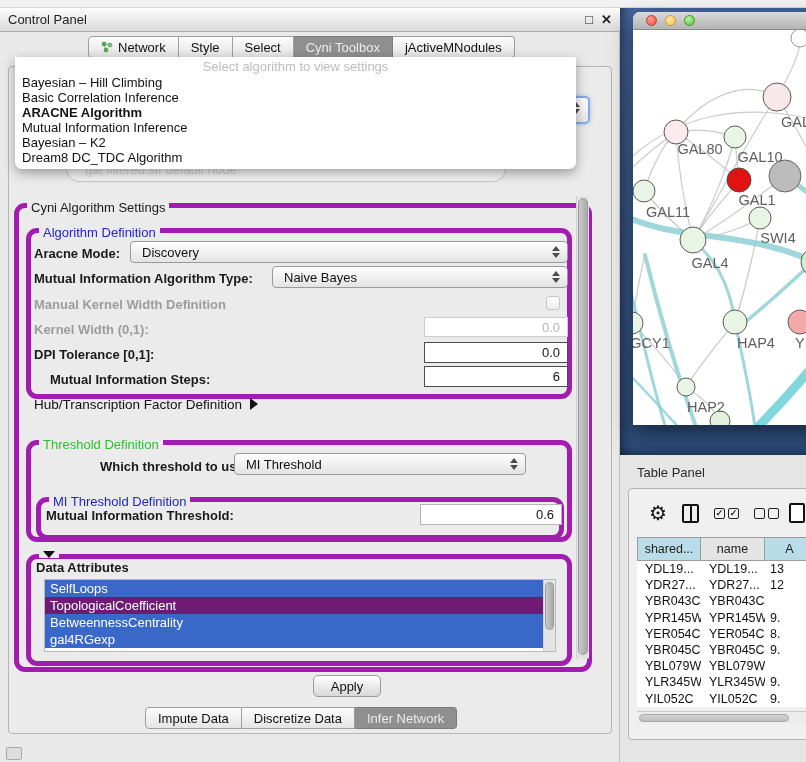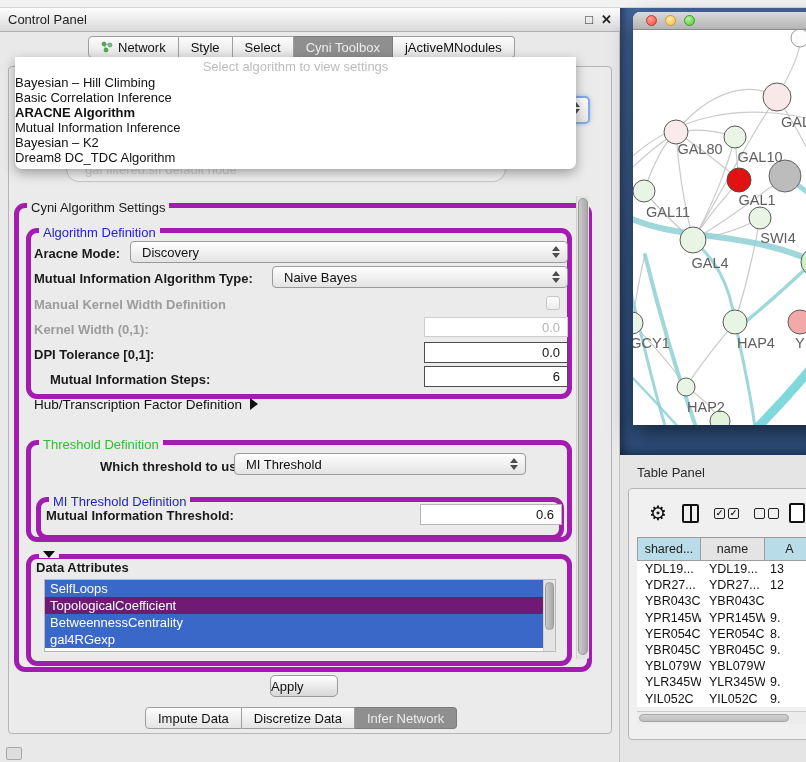--- a/index.html
+++ b/index.html
@@ -28,21 +28,21 @@
   .tab.selected { background:#8f8f8f; color:#ececec; border-color:#7c7c7c; }
 
   
   .outer-panel { left:8px; top:66px; width:604px; height:668px; background:#ebebeb;
                  border:1px solid #b5b5b5; border-radius:4px; }
 
   
   .dropdown { left:15px; top:57px; width:561px; height:112px; background:#ffffff;
               border-radius:0 0 7px 7px; box-shadow:0 4px 12px rgba(0,0,0,.35); z-index:50; padding-top:2px; }
   .dd-placeholder { text-align:center; color:#bcbcbc; height:16px; line-height:16px; }
-  .dd-item { height:15px; line-height:15px; color:#111; }
+  .dd-item { height:15px; line-height:15px; padding-left:7px; color:#111; }
   .dd-item.bold { font-weight:bold; }
 
   
   .ghost-combo { left:66px; top:156px; width:440px; height:26px; border:1px solid #c6c6c6;
                  border-radius:13px; background:#f4f4f4; z-index:5; display:flex; align-items:center;
                  padding-left:18px; color:#d0d0d0; }
   .focus-combo { left:562px; top:96px; width:28px; height:28px; border:2px solid #85abe4;
                  border-radius:5px; background:linear-gradient(#fefefe,#e6e6e6);
                  box-shadow:0 0 4px #9dbdee; z-index:4; }
 
@@ -79,21 +79,21 @@
   .vscroll { position:absolute; width:13px; background:#e4e4e4; border-left:1px solid #d0d0d0; border-radius:0 2px 2px 0; }
   .vthumb { position:absolute; left:1px; top:2px; width:10px; border-radius:5px;
             background:linear-gradient(90deg,#c9c9c9,#a9a9a9); border:1px solid #9b9b9b; }
 
   
   .attr-list { position:absolute; background:#fff; border:1px solid #b9b9b9; overflow:hidden; }
   .attr-item { height:17px; line-height:17px; color:#fff; padding-left:5px; font-size:13px; }
 
   .btn { position:absolute; border:1px solid #9a9a9a; border-radius:5px;
          background:linear-gradient(#ffffff,#d7d7d7); display:flex; align-items:center;
-         font-size:13px; color:#111; }
+         justify-content:center; font-size:13px; color:#111;margin-left:43px; }
 
   .grip { left:6px; top:747px; width:16px; height:13px; border:1px solid #a8a8a8; background:#dedede; border-radius:2px; }
 
   
   .view-frame { left:620px; top:8px; width:186px; height:447px;
                 background:linear-gradient(180deg,#46689d,#2f5080);
                 box-shadow:inset 10px 0 12px -8px rgba(0,0,10,.55), inset 0 -10px 12px -8px rgba(0,0,10,.45); }
   .mac-window { left:633px; top:12px; width:213px; height:413px; border-radius:7px 7px 0 0;
                 box-shadow:0 10px 22px rgba(0,0,0,.5); background:#fff; }
   .mac-titlebar { position:absolute; left:0; top:0; width:100%; height:18px; border-radius:7px 7px 0 0;

